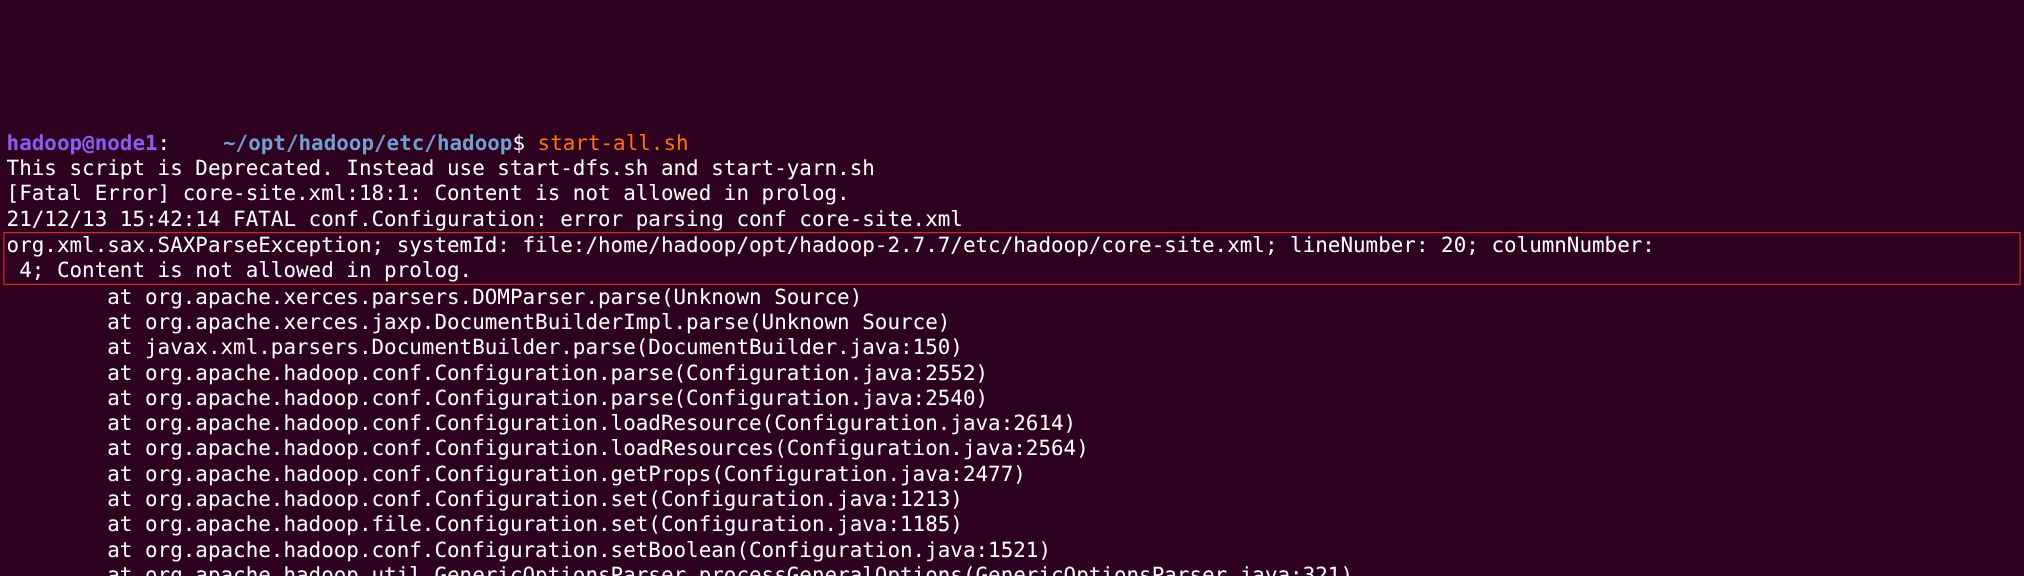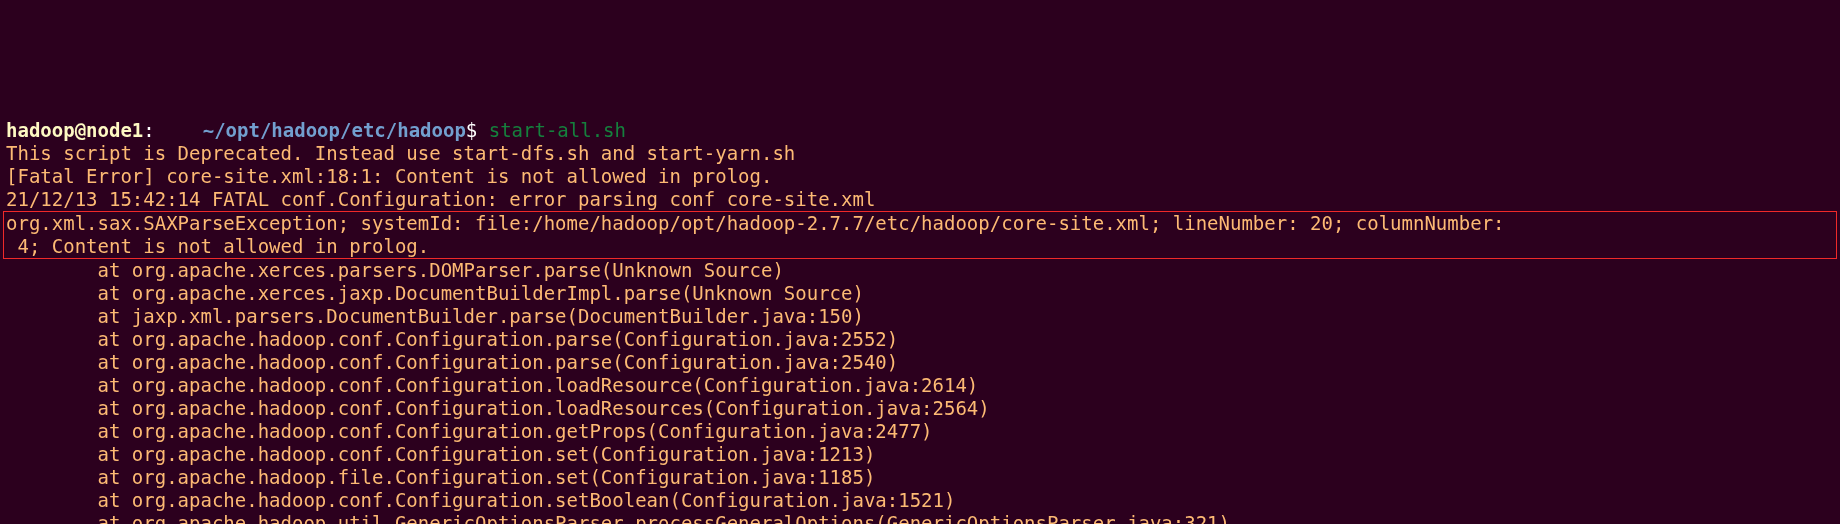--- a/index.html
+++ b/index.html
@@ -11,46 +11,46 @@
     color: #ffffff;
     font-family: "DejaVu Sans Mono", "Liberation Mono", "Ubuntu Mono", monospace;
     font-size: 19px;
     line-height: 23px;
     overflow: hidden;
     white-space: pre;
   }
   .terminal {
     padding: 4px 6px;
   }
-  .prompt-user { color: #fef9c3; font-weight: bold; }
+  .prompt-user { color: #8b5cf6; font-weight: bold; }
   .prompt-path { color: #729fcf; font-weight: bold; margin-left: 48px; }
   .prompt-dollar { color: #ffffff; }
-  .command { color: #15803d; }
-  .output { color: #fdba74; }
+  .command { color: #f97316; }
+  .output { color: #ffffff; }
   .highlight-box {
     border: 1px solid #ef2929;
     margin-left: -3px;
     margin-right: -3px;
     padding-left: 2px;
     padding-right: 2px;
   }
 </style>
 </head>
 <body>
 
 
 
 <div class="terminal"><span><span class="prompt-user">hadoop@node1</span><span class="prompt-dollar">:</span><span class="prompt-path">~/opt/hadoop/etc/hadoop</span><span class="prompt-dollar">$ </span><span class="command">start-all.sh</span></span>
 <span class="output">This script is Deprecated. Instead use start-dfs.sh and start-yarn.sh</span>
 <span class="output">[Fatal Error] core-site.xml:18:1: Content is not allowed in prolog.</span>
 <span class="output">21/12/13 15:42:14 FATAL conf.Configuration: error parsing conf core-site.xml</span>
 <div class="highlight-box"><span class="output">org.xml.sax.SAXParseException; systemId: file:/home/hadoop/opt/hadoop-2.7.7/etc/hadoop/core-site.xml; lineNumber: 20; columnNumber:</span>
 <span class="output"> 4; Content is not allowed in prolog.</span></div><span class="output">        at org.apache.xerces.parsers.DOMParser.parse(Unknown Source)</span>
 <span class="output">        at org.apache.xerces.jaxp.DocumentBuilderImpl.parse(Unknown Source)</span>
-<span class="output">        at jaxp.xml.parsers.DocumentBuilder.parse(DocumentBuilder.java:150)</span>
+<span class="output">        at javax.xml.parsers.DocumentBuilder.parse(DocumentBuilder.java:150)</span>
 <span class="output">        at org.apache.hadoop.conf.Configuration.parse(Configuration.java:2552)</span>
 <span class="output">        at org.apache.hadoop.conf.Configuration.parse(Configuration.java:2540)</span>
 <span class="output">        at org.apache.hadoop.conf.Configuration.loadResource(Configuration.java:2614)</span>
 <span class="output">        at org.apache.hadoop.conf.Configuration.loadResources(Configuration.java:2564)</span>
 <span class="output">        at org.apache.hadoop.conf.Configuration.getProps(Configuration.java:2477)</span>
 <span class="output">        at org.apache.hadoop.conf.Configuration.set(Configuration.java:1213)</span>
 <span class="output">        at org.apache.hadoop.file.Configuration.set(Configuration.java:1185)</span>
 <span class="output">        at org.apache.hadoop.conf.Configuration.setBoolean(Configuration.java:1521)</span>
 <span class="output">        at org.apache.hadoop.util.GenericOptionsParser.processGeneralOptions(GenericOptionsParser.java:321)</span>
 

